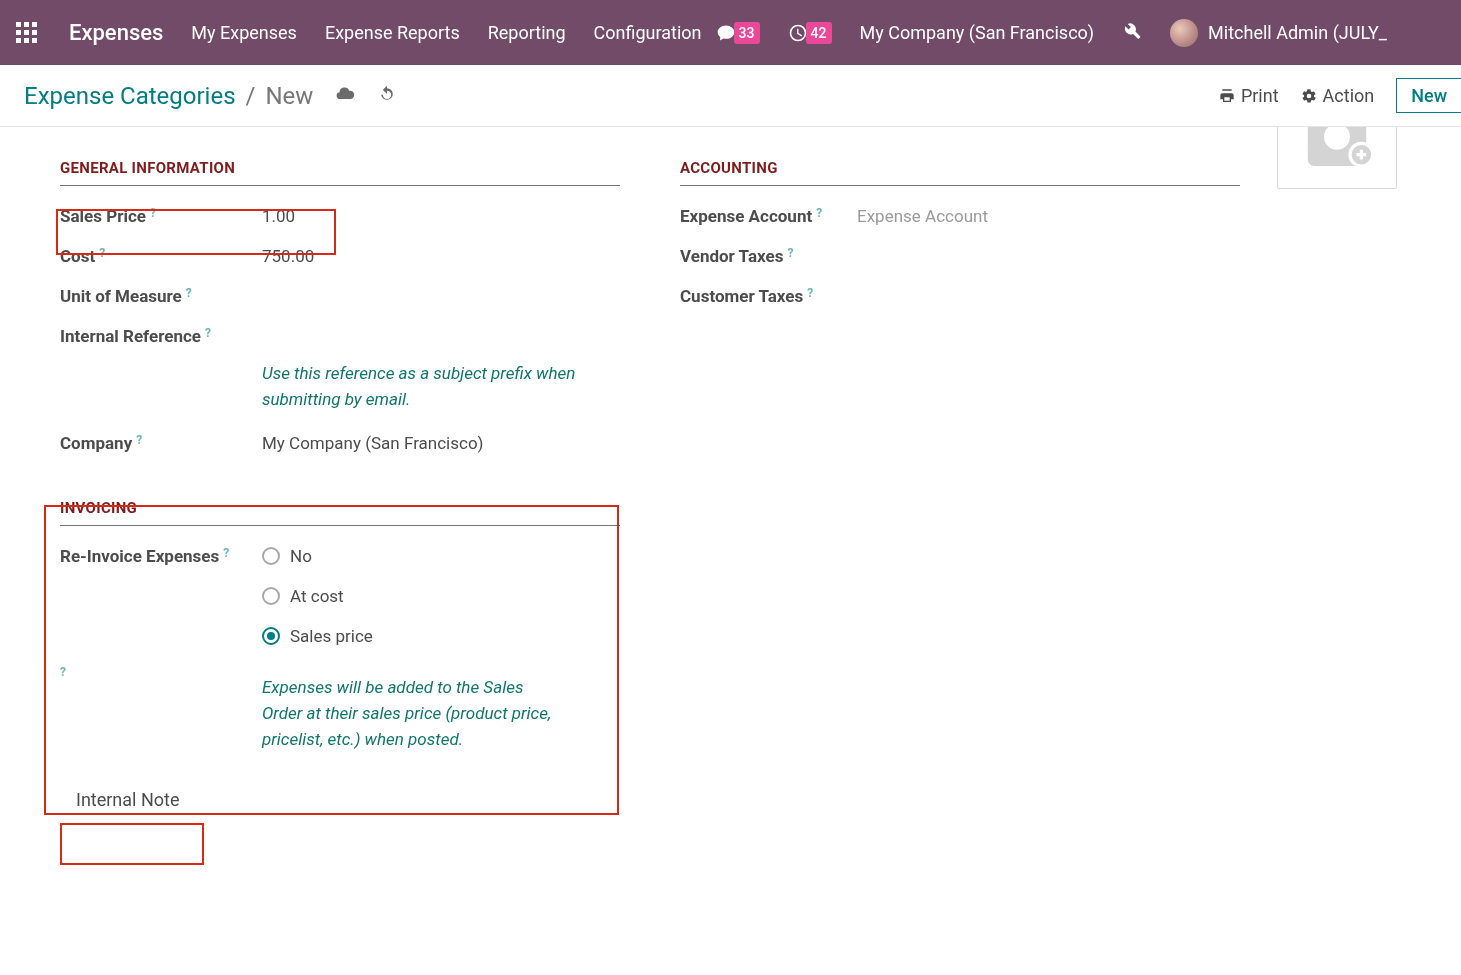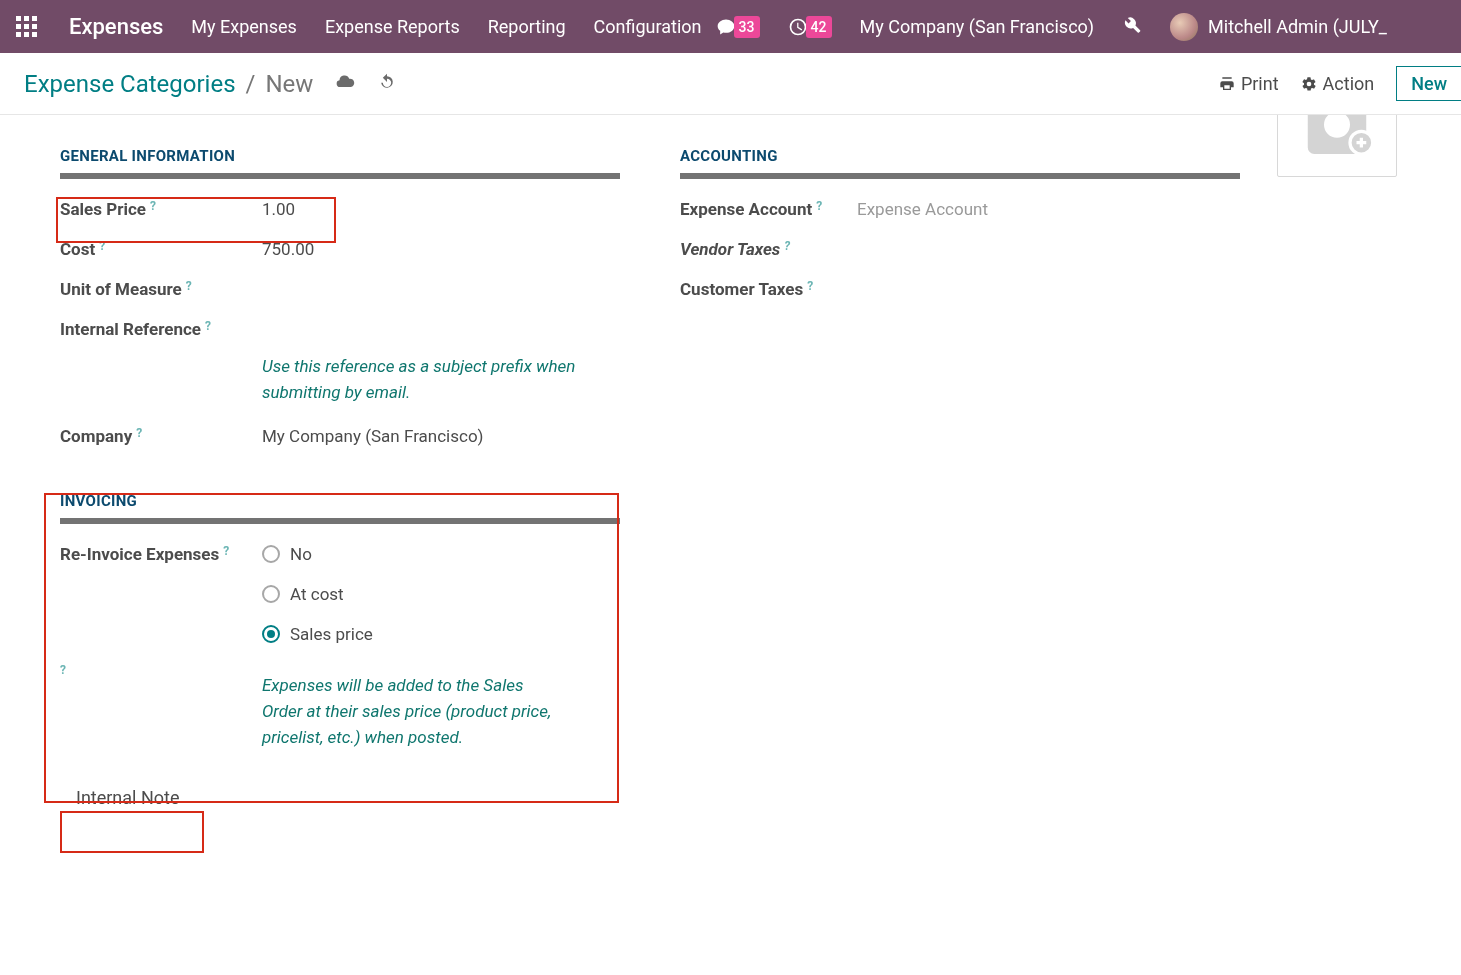--- a/index.html
+++ b/index.html
@@ -1,19 +1,19 @@
 <!DOCTYPE html>
 <html><head>
   <meta charset="utf-8">
   <style>
     * { margin: 0; padding: 0; box-sizing: border-box; }
     body { font-family: -apple-system, "Segoe UI", Roboto, Helvetica, Arial, sans-serif; font-size: 16px; color: #4c4c4c; background: #fff; width: 1461px; height: 975px; overflow: hidden; }
 
     
-    .navbar { height: 53px; background: #714B67; color: #fff; display: flex; align-items: center; padding: 0 16px; gap: 28px; font-size: 18px; white-space: nowrap; }
+    .navbar { height: 65px; background: #714B67; color: #fff; display: flex; align-items: center; padding: 0 16px; gap: 28px; font-size: 18px; white-space: nowrap; }
     .navbar .apps-icon { display: grid; grid-template-columns: repeat(3, 5px); grid-template-rows: repeat(3, 5px); gap: 3px; }
     .navbar .apps-icon span { background: #fff; display: block; width: 5px; height: 5px; }
     .navbar .brand { font-weight: 500; font-size: 22px; margin-left: 4px; }
     .navbar .item { cursor: pointer; }
     .navbar .badge { display: inline-flex; align-items: center; justify-content: center; height: 22px; min-width: 26px; padding: 0 5px; background: #ec4899; color: #fff; border-radius: 3px; font-size: 14px; font-weight: 500; margin-left: -2px; }
     .navbar .icon-wrap { position: relative; display: flex; align-items: center; gap: 0; }
     .navbar svg { width: 20px; height: 20px; fill: #fff; }
     .navbar .avatar { width: 28px; height: 28px; border-radius: 50%; background: radial-gradient(circle at 35% 35%, #e8cbb6 0, #b88 60%, #875 100%); display: inline-block; }
     .navbar .user-area { display: flex; align-items: center; gap: 10px; }
 
@@ -26,21 +26,21 @@
     .controlbar .status-icons svg { width: 20px; height: 20px; fill: #6b6b6b; }
     .controlbar .actions { margin-left: auto; display: flex; align-items: stretch; gap: 22px; }
     .controlbar .action-link { display: flex; align-items: center; gap: 6px; color: #4c4c4c; font-size: 18px; cursor: pointer; }
     .controlbar .action-link svg { width: 16px; height: 16px; fill: #4c4c4c; }
     .controlbar .new-btn { border: 1px solid #017E84; color: #017E84; background: #fff; padding: 6px 14px; font-size: 18px; font-weight: 500; margin-right: -24px; border-right: none; display: flex; align-items: center; cursor: pointer; }
 
     
     .form-wrap { padding: 0 60px; height: calc(975px - 51px - 62px); overflow: hidden; position: relative; }
     .columns { display: flex; gap: 60px; padding-top: 8px; }
     .col { flex: 1 1 0; max-width: 560px; }
-    .section-title { text-transform: uppercase; color: #0c4a6e; font-size: 15px; font-weight: 700; letter-spacing: 0.3px; padding: 10px 0 8px; border-bottom: 6px solid #737373; margin-bottom: 10px; margin-top: 14px; }
+    .section-title { text-transform: uppercase; color: #7f1d1d; font-size: 15px; font-weight: 700; letter-spacing: 0.3px; padding: 10px 0 8px; border-bottom: 1px solid #737373; margin-bottom: 10px; margin-top: 14px; }
     .field-row { display: flex; align-items: flex-start; padding: 10px 0; gap: 12px; }
     .field-label { flex: 0 0 190px; font-size: 17px; font-weight: 700; color: #4c4c4c; display: flex; align-items: baseline; }
     .help-q { color: #6bb5b4; font-size: 12px; font-weight: 700; margin-left: 4px; position: relative; top: -5px; }
     .field-value { flex: 1 1 auto; font-size: 17px; color: #4c4c4c; }
     .field-hint { font-style: italic; color: #0f766e; font-size: 17px; line-height: 1.55; padding: 4px 0 0 0; }
     .field-hint-row { padding-left: 202px; padding-top: 0; padding-bottom: 10px; }
     .radio-group { display: flex; flex-direction: column; gap: 20px; }
     .radio-opt { display: flex; align-items: center; gap: 10px; }
     .radio-circle { width: 18px; height: 18px; border: 2px solid #a7a7a7; border-radius: 50%; position: relative; }
     .radio-opt.selected .radio-circle { border-color: #017E84; }
@@ -233,21 +233,21 @@
 
       <div class="field-row">
         <div class="field-label" style="flex-basis:165px;">
           <span>Expense Account</span>
           <span class="help-q">?</span>
         </div>
         <div class="field-value placeholder-val">Expense Account</div>
       </div>
 
       <div class="field-row">
-        <div class="field-label" style="flex-basis:165px;font-style:italic;">
+        <div class="field-label" style="flex-basis:165px;">
           <span>Vendor Taxes</span>
           <span class="help-q">?</span>
         </div>
         <div class="field-value"></div>
       </div>
 
       <div class="field-row">
         <div class="field-label" style="flex-basis:165px;">
           <span>Customer Taxes</span>
           <span class="help-q">?</span>

